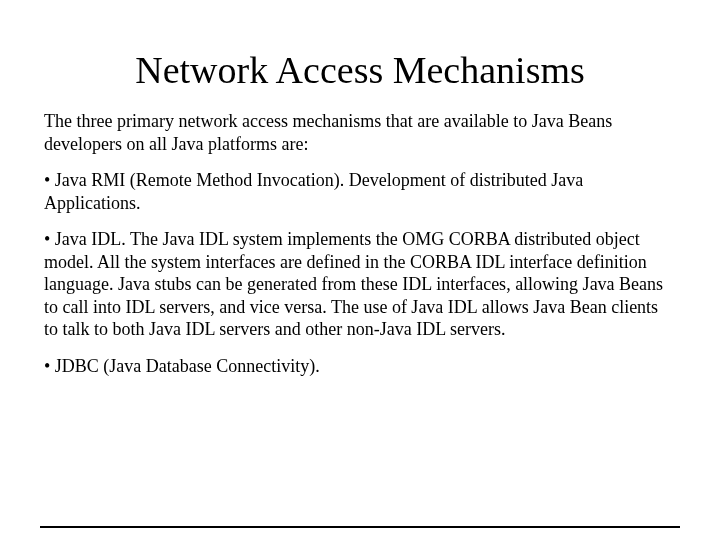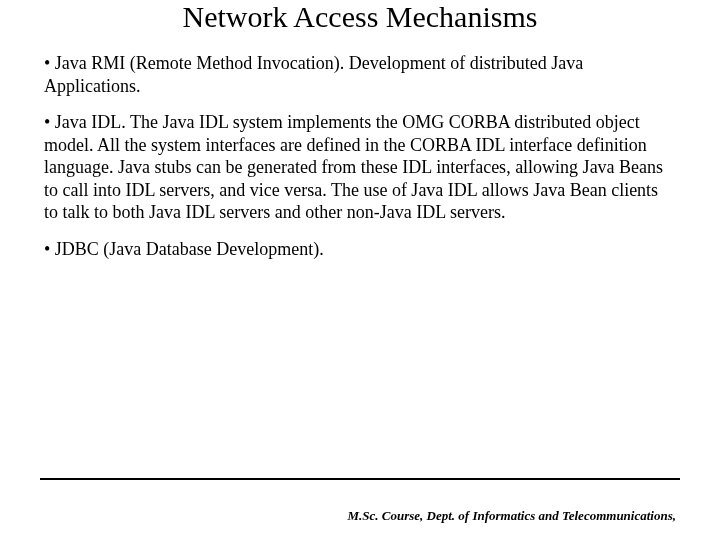--- a/index.html
+++ b/index.html
@@ -13,22 +13,23 @@
     overflow: hidden;
   }
   .slide {
     position: relative;
     width: 720px;
     height: 540px;
     box-sizing: border-box;
   }
   .title {
     text-align: center;
-    font-size: 30px;
+    font-size: 38px;
     font-weight: normal;
+    margin-top: 48px;
     margin-bottom: 18px;
     padding: 0 52px;
   }
   .body {
     padding: 0 44px;
     font-size: 18px;
     line-height: 1.25;
   }
   .para {
     margin-bottom: 14px;
@@ -56,24 +57,25 @@
   }
 </style>
 </head>
 <body>
 
 <div class="slide">
 
   <div class="title">Network Access Mechanisms</div>
 
   <div class="body">
+    <div class="para">The three primary network access mechanisms that are available to Java Beans developers on all Java platforms are:</div>
 
     <div class="bullet">• Java RMI (Remote Method Invocation). Development of distributed Java Applications.</div>
     <div class="bullet">• Java IDL. The Java IDL system implements the OMG CORBA distributed object model. All the system interfaces are defined in the CORBA IDL interface definition language. Java stubs can be generated from these IDL interfaces, allowing Java Beans to call into IDL servers, and vice versa. The use of Java IDL allows Java Bean clients to talk to both Java IDL servers and other non-Java IDL servers.</div>
-    <div class="bullet">• JDBC (Java Database Development).</div>
+    <div class="bullet">• JDBC (Java Database Connectivity).</div>
   </div>
 
   <div class="divider"></div>
 
   <div class="footer">
     <div>M.Sc. Course, Dept. of Informatics and Telecommunications,</div>
 
   </div>
 
 </div>

